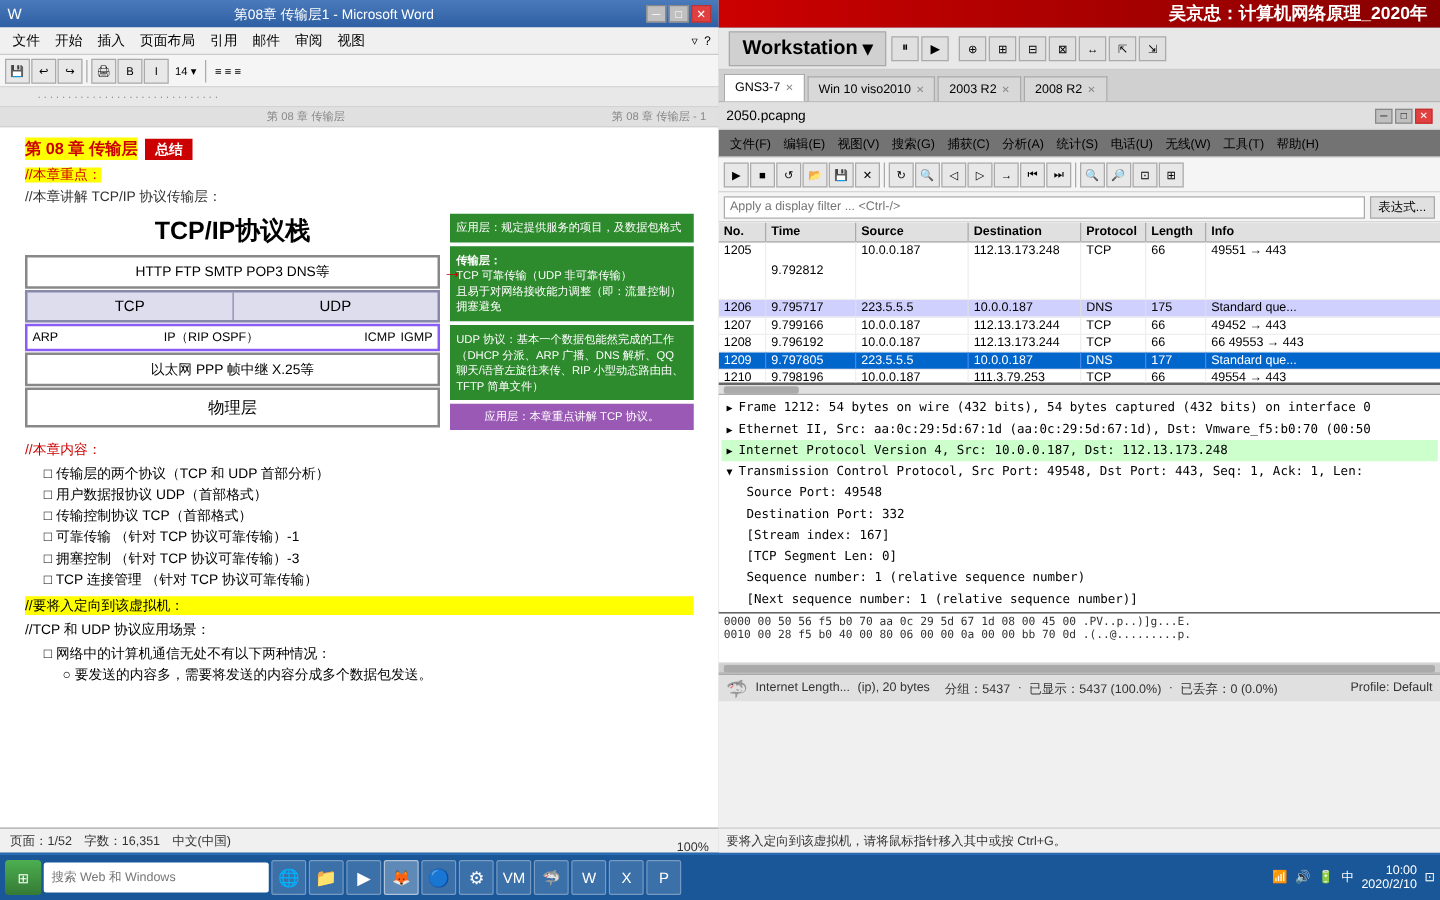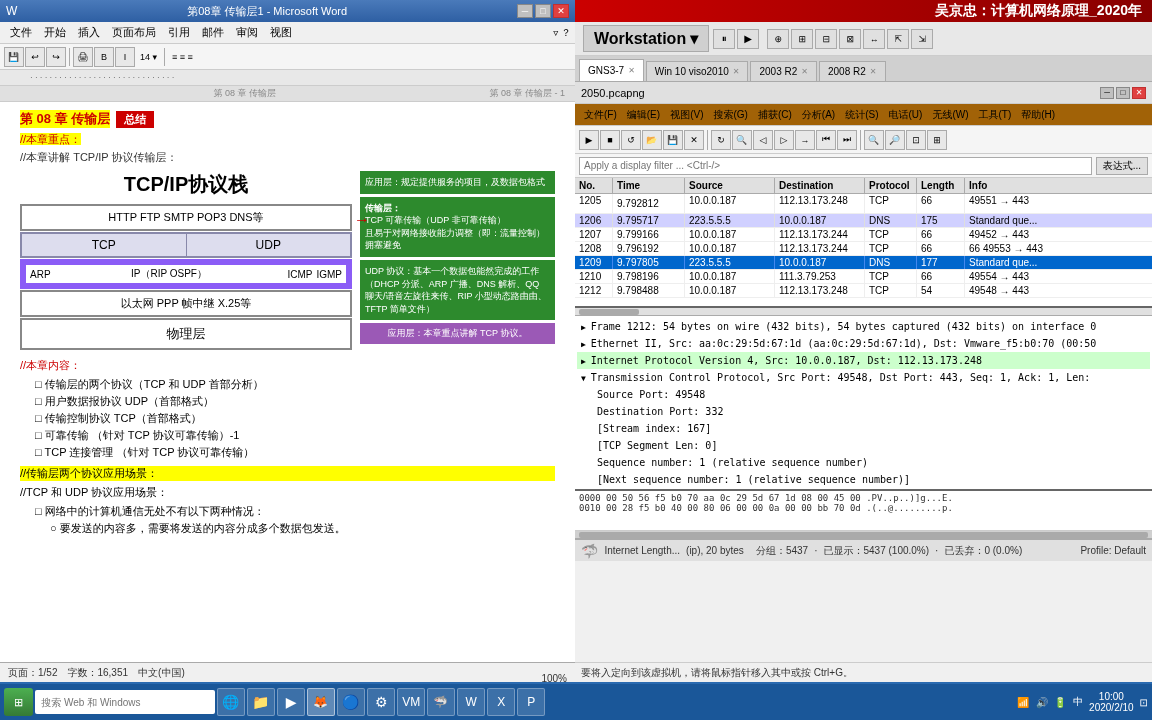--- a/index.html
+++ b/index.html
@@ -77,21 +77,21 @@
         <div style="border:2px solid #888;padding:4px;text-align:center;font-size:11px;margin-bottom:1px;background:white;position:relative;">
           <span>HTTP  FTP  SMTP  POP3  DNS等</span>
           <div style="position:absolute;right:-20px;top:50%;transform:translateY(-50%);font-size:16px;color:#cc0000;">→</div>
         </div>
 
         <div style="display:flex;gap:0;margin-bottom:1px;border:2px solid #88a;background:#dde;">
           <div style="flex:1;border-right:1px solid #88a;padding:4px;text-align:center;font-size:12px;">TCP</div>
           <div style="flex:1;padding:4px;text-align:center;font-size:12px;">UDP</div>
         </div>
 
-        <div style="border:6px solid #8b5cf6;padding:2px 4px;margin-bottom:1px;display:flex;align-items:center;gap:4px;font-size:10px;background:white;">
+        <div style="border:2px solid #8b5cf6;padding:2px 4px;margin-bottom:1px;display:flex;align-items:center;gap:4px;font-size:10px;background:white;">
           <span>ARP</span>
           <span style="flex:1;text-align:center;font-size:10px;">IP（RIP OSPF）</span>
           <span>ICMP</span>
           <span>IGMP</span>
         </div>
 
         <div style="border:2px solid #888;padding:4px;text-align:center;font-size:11px;margin-bottom:1px;background:white;">以太网  PPP  帧中继  X.25等</div>
 
         <div style="border:2px solid #888;padding:5px;text-align:center;font-size:13px;background:white;">物理层</div>
       </div>
@@ -107,24 +107,25 @@
       </div>
     </div>
 
     <div style="color:#cc0000;font-size:11px;margin:4px 0;">//本章内容：</div>
 
     <ul style="list-style:none;padding-left:15px;margin-bottom:6px;">
       <li style="margin-bottom:2px;font-size:11px;">□ <span>传输层的两个协议（TCP 和 UDP 首部分析）</span></li>
       <li style="margin-bottom:2px;font-size:11px;">□ <span>用户数据报协议 UDP（首部格式）</span></li>
       <li style="margin-bottom:2px;font-size:11px;">□ <span>传输控制协议 TCP（首部格式）</span></li>
       <li style="margin-bottom:2px;font-size:11px;">□ <span>可靠传输                          （针对 TCP 协议可靠传输）-1</span></li>
+      <li style="margin-bottom:2px;font-size:11px;">□ <span>拥塞控制                          （针对 TCP 协议可靠传输）-3</span></li>
       <li style="margin-bottom:2px;font-size:11px;">□ <span>TCP 连接管理                   （针对 TCP 协议可靠传输）</span></li>
     </ul>
 
-    <div style="background:yellow;font-size:11px;margin:4px 0;">//传输层两个协议应用场景：</div>
+    <div style="background:yellow;font-size:11px;margin:4px 0;">//要将入定向到该虚拟机：</div>
     <div style="font-size:11px;margin:4px 0;">//TCP 和 UDP 协议应用场景：</div>
 
     <ul style="list-style:none;padding-left:15px;">
       <li style="margin-bottom:2px;font-size:11px;">□ <span>网络中的计算机通信无处不有以下两种情况：</span></li>
       <li style="margin-bottom:2px;font-size:11px;padding-left:15px;">○ <span>要发送的内容多，需要将发送的内容分成多个数据包发送。</span></li>
     </ul>
   </div>
 
   <div style="background:#f0f0f0;height:20px;display:flex;align-items:center;padding:0 8px;font-size:10px;color:#333;border-top:1px solid #aaa;gap:10px;">
     <span>页面：1/52</span>
@@ -188,21 +189,21 @@
 
     <div style="background:#e0e0e0;height:22px;display:flex;align-items:center;justify-content:space-between;padding:0 6px;font-size:11px;border-bottom:1px solid #ccc;">
       <span>2050.pcapng</span>
       <div style="display:flex;gap:2px;">
         <div style="width:14px;height:12px;background:#c0c0c0;border:1px solid #888;font-size:8px;display:flex;align-items:center;justify-content:center;cursor:pointer;">─</div>
         <div style="width:14px;height:12px;background:#c0c0c0;border:1px solid #888;font-size:8px;display:flex;align-items:center;justify-content:center;cursor:pointer;">□</div>
         <div style="width:14px;height:12px;background:#e04040;border:1px solid #c03030;font-size:8px;display:flex;align-items:center;justify-content:center;cursor:pointer;color:white;">✕</div>
       </div>
     </div>
 
-    <div style="background:#a16207;height:22px;display:flex;align-items:center;padding:0 4px;border-bottom:1px solid #ccc;font-size:10px;flex-wrap:nowrap;overflow:hidden;">
+    <div style="background:#737373;height:22px;display:flex;align-items:center;padding:0 4px;border-bottom:1px solid #ccc;font-size:10px;flex-wrap:nowrap;overflow:hidden;">
       <span style="padding:2px 5px;cursor:pointer;">文件(F)</span>
       <span style="padding:2px 5px;cursor:pointer;">编辑(E)</span>
       <span style="padding:2px 5px;cursor:pointer;">视图(V)</span>
       <span style="padding:2px 5px;cursor:pointer;">搜索(G)</span>
       <span style="padding:2px 5px;cursor:pointer;">捕获(C)</span>
       <span style="padding:2px 5px;cursor:pointer;">分析(A)</span>
       <span style="padding:2px 5px;cursor:pointer;">统计(S)</span>
       <span style="padding:2px 5px;cursor:pointer;">电话(U)</span>
       <span style="padding:2px 5px;cursor:pointer;">无线(W)</span>
       <span style="padding:2px 5px;cursor:pointer;">工具(T)</span>
@@ -242,21 +243,21 @@
         <div style="width:72px;padding:2px 4px;border-right:1px solid #aaa;">Time</div>
         <div style="width:90px;padding:2px 4px;border-right:1px solid #aaa;">Source</div>
         <div style="width:90px;padding:2px 4px;border-right:1px solid #aaa;">Destination</div>
         <div style="width:52px;padding:2px 4px;border-right:1px solid #aaa;">Protocol</div>
         <div style="width:48px;padding:2px 4px;border-right:1px solid #aaa;">Length</div>
         <div style="flex:1;padding:2px 4px;">Info</div>
       </div>
 
       <div style="display:flex;font-size:10px;border-bottom:1px solid #eee;cursor:pointer;">
         <div style="width:38px;padding:1px 4px;border-right:1px solid #eee;">1205</div>
-        <div style="width:72px;padding:4px 4px;border-right:1px solid #eee;">9.792812</div>
+        <div style="width:72px;padding:17px 4px;border-right:1px solid #eee;">9.792812</div>
         <div style="width:90px;padding:1px 4px;border-right:1px solid #eee;">10.0.0.187</div>
         <div style="width:90px;padding:1px 4px;border-right:1px solid #eee;">112.13.173.248</div>
         <div style="width:52px;padding:1px 4px;border-right:1px solid #eee;">TCP</div>
         <div style="width:48px;padding:1px 4px;border-right:1px solid #eee;">66</div>
         <div style="flex:1;padding:1px 4px;">49551 → 443</div>
       </div>
       <div style="display:flex;font-size:10px;border-bottom:1px solid #eee;cursor:pointer;background:#d0d0ff;">
         <div style="width:38px;padding:1px 4px;border-right:1px solid #ddd;">1206</div>
         <div style="width:72px;padding:1px 4px;border-right:1px solid #ddd;">9.795717</div>
         <div style="width:90px;padding:1px 4px;border-right:1px solid #ddd;">223.5.5.5</div>
@@ -379,21 +380,21 @@
   <div style="background:rgba(255,255,255,0.15);border:1px solid rgba(255,255,255,0.3);color:white;height:28px;width:28px;display:flex;align-items:center;justify-content:center;cursor:pointer;border-radius:2px;font-size:12px;">🦈</div>
   <div style="background:rgba(255,255,255,0.15);border:1px solid rgba(255,255,255,0.3);color:white;height:28px;width:28px;display:flex;align-items:center;justify-content:center;cursor:pointer;border-radius:2px;font-size:12px;">W</div>
   <div style="background:rgba(255,255,255,0.15);border:1px solid rgba(255,255,255,0.3);color:white;height:28px;width:28px;display:flex;align-items:center;justify-content:center;cursor:pointer;border-radius:2px;font-size:12px;">X</div>
   <div style="background:rgba(255,255,255,0.15);border:1px solid rgba(255,255,255,0.3);color:white;height:28px;width:28px;display:flex;align-items:center;justify-content:center;cursor:pointer;border-radius:2px;font-size:12px;">P</div>
 
   <div style="margin-left:auto;display:flex;align-items:center;gap:6px;color:white;font-size:10px;">
     <span>📶</span>
     <span>🔊</span>
     <span>🔋</span>
     <span>中</span>
-    <div style="text-align:center;">
+    <div style="text-align:right;">
       <div>10:00</div>
       <div>2020/2/10</div>
     </div>
     <span>⊡</span>
   </div>
 </div>
 
 <div style="position:absolute;top:0;left:575px;right:0;height:22px;background:linear-gradient(to right,#cc0000,#880000);color:white;display:flex;align-items:center;justify-content:flex-end;padding:0 10px;font-size:14px;font-weight:bold;z-index:10;pointer-events:none;">
   <span>吴京忠：计算机网络原理_2020年</span>
 </div>

